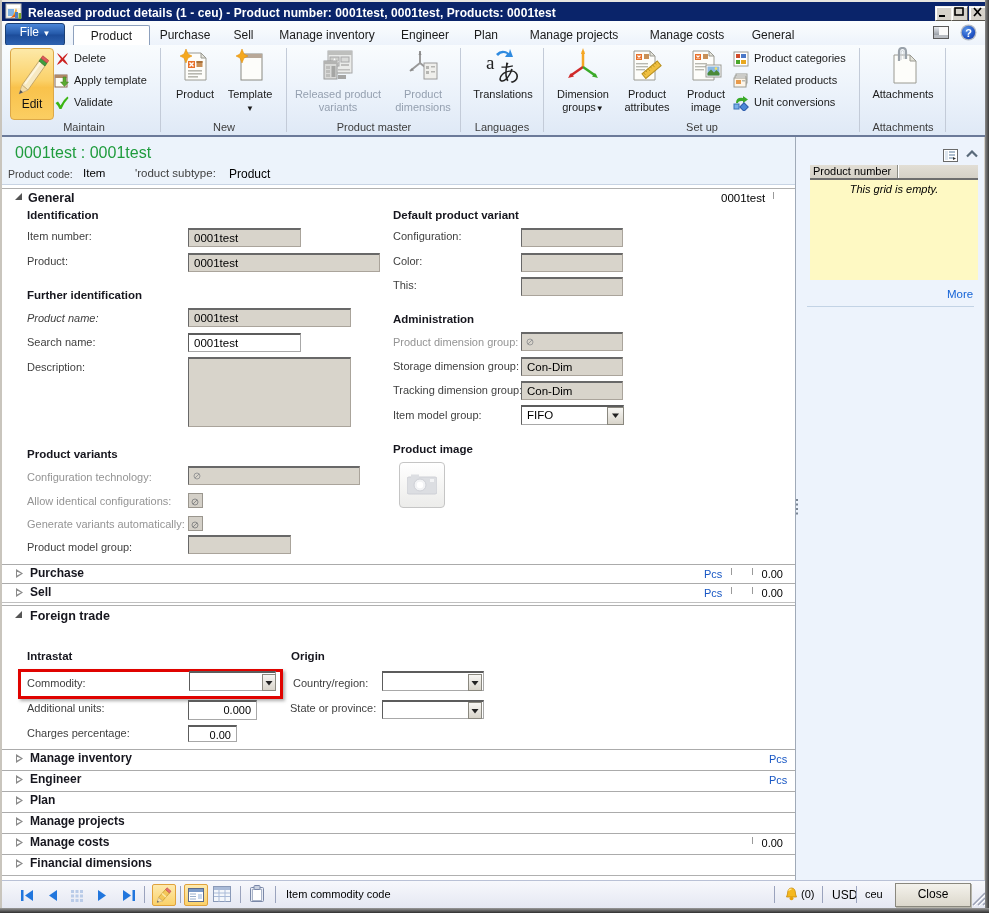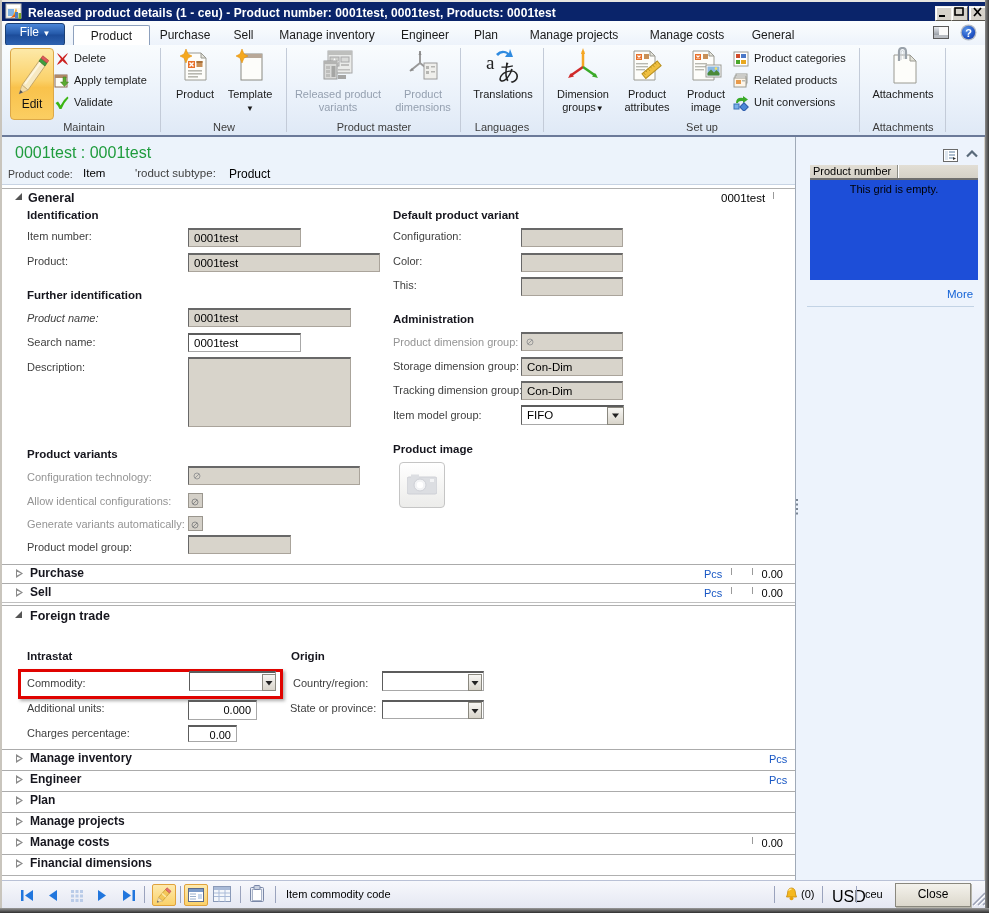--- a/index.html
+++ b/index.html
@@ -428,21 +428,21 @@
       <path d="M10 8 L13 9.5 L10 11 Z" fill="#333"></path>
     </svg>
     <svg class="abs" style="left:170px;top:14px" width="12" height="8" viewBox="0 0 12 8">
       <path d="M1 6.5 L6 1.5 L11 6.5" stroke="#5a6a7a" stroke-width="2.2" fill="none"></path>
     </svg>
     <div class="abs" style="left:14px;top:29px;width:168px;height:13px;background:linear-gradient(#e2ded5,#d5d1c7);border-bottom:2px solid #6e6e6e;">
       <div class="abs" style="left:3px;top:0px;font-size:11px;color:#000;">Product number</div>
       <div class="abs" style="left:87px;top:0;width:1px;height:13px;background:#8a8a82;"></div>
       <div class="abs" style="left:88px;top:0;width:1px;height:13px;background:#fff;"></div>
     </div>
-    <div class="abs" style="left:14px;top:44px;width:168px;height:100px;background:#1d4ed8;">
+    <div class="abs" style="left:14px;top:44px;width:168px;height:100px;background:#fef9c3;font-style:italic;">
       <div class="abs" style="left:0;top:3px;width:168px;text-align:center;font-size:11px;color:#000;">This grid is empty.</div>
     </div>
     <div class="abs" style="left:151px;top:152px;font-size:11.5px;color:#1563d6;">More</div>
     <div class="abs" style="left:11px;top:170px;width:167px;height:1px;background:#c3d3e5;"></div>
   </div>
 
   <div class="abs" style="left:796px;top:499px;width:2px;height:2px;background:#7a8694;box-shadow:0 4.5px 0 #7a8694,0 9px 0 #7a8694,0 13.5px 0 #7a8694;"></div>
 
   <div class="abs status" id="status">
     <svg class="abs" style="left:18px;top:8px" width="15" height="13" viewBox="0 0 15 13">
@@ -507,21 +507,21 @@
     <div class="ssep" style="left:273px;"></div>
     <div class="abs" style="left:284px;top:7px;font-size:11px;color:#000;">Item commodity code</div>
     <div class="ssep" style="left:772px;"></div>
     <svg class="abs" style="left:781px;top:6px" width="17" height="15" viewBox="0 0 17 15">
       <path d="M8.5 1 Q12.5 1 12.5 7 L13.5 10 L3.5 10 L4.5 7 Q4.5 1 8.5 1 Z" fill="#f5b81e" stroke="#c88a0a" stroke-width="0.8"></path>
       <ellipse cx="8.5" cy="11.5" rx="2" ry="1.8" fill="#e8a00a"></ellipse>
       <path d="M5.5 3.5 Q7 2.2 8.5 2.2" stroke="#fde89a" stroke-width="1.2" fill="none"></path>
     </svg>
     <div class="abs" style="left:799px;top:7px;font-size:11px;color:#000;">(0)</div>
     <div class="ssep" style="left:820px;"></div>
-    <div class="abs" style="left:830px;top:7px;font-size:16px;color:#000;">USD</div>
+    <div class="abs" style="left:830px;top:7px;font-size:12px;color:#000;">USD</div>
     <div class="ssep" style="left:854px;"></div>
     <div class="abs" style="left:863px;top:7px;font-size:11px;color:#000;">ceu</div>
     <div class="abs" style="left:893px;top:2px;width:74px;height:22px;background:linear-gradient(#f4f2ec,#dcd8cc);border:1px solid #8a887e;box-shadow:1px 1px 0 #b8b6ac;text-align:center;line-height:21px;font-size:12px;color:#000;">Close</div>
     <svg class="abs" style="left:969px;top:10px" width="15" height="15" viewBox="0 0 15 15">
       <path d="M14 2 L2 14 M14 7 L7 14 M14 12 L12 14" stroke="#9aa0b4" stroke-width="1.5"></path>
       <path d="M15 3 L3 15 M15 8 L8 15 M15 13 L13 15" stroke="#fff" stroke-width="1"></path>
     </svg>
   </div>
 
   <div class="abs" style="left:0;top:0;width:989px;height:2px;background:#e8e6e0;"></div>

